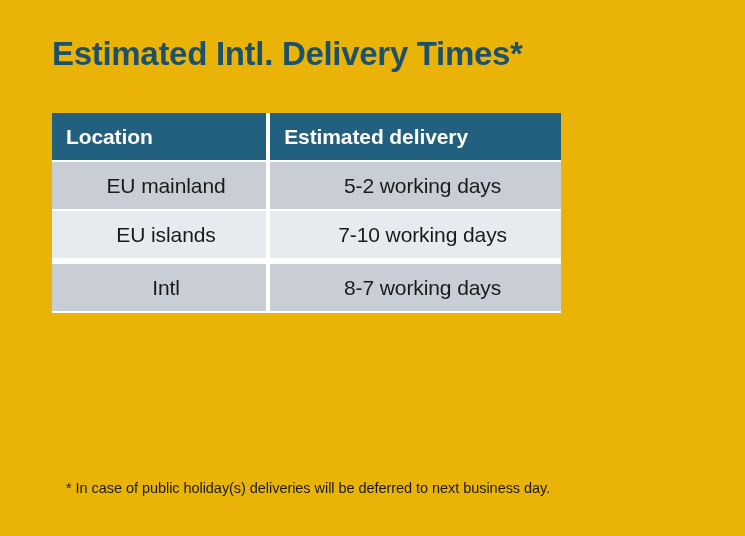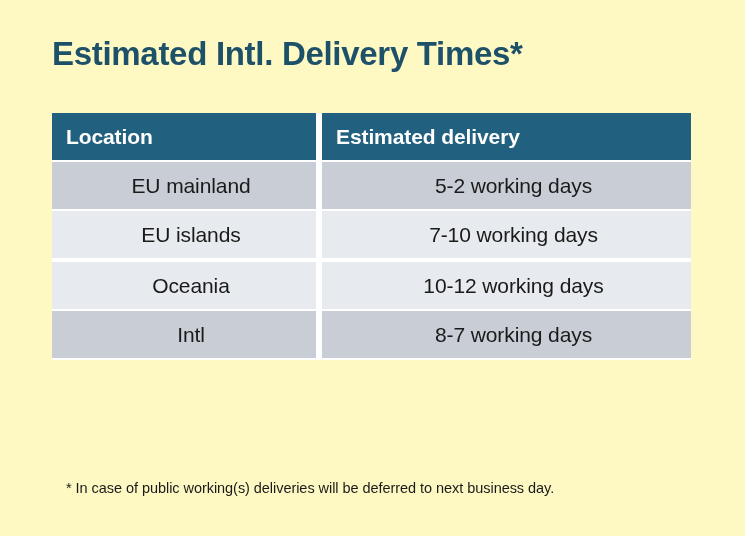--- a/index.html
+++ b/index.html
@@ -10,39 +10,39 @@
     width: 745px;
     height: 536px;
     background: #ffffff;
     font-family: "Liberation Sans", sans-serif;
     overflow: hidden;
   }
   .page {
     position: relative;
     width: 745px;
     height: 536px;
-    background: #fef9c3;
+    background: #eab308;
     box-sizing: border-box;
   }
   .page-title {
     position: absolute;
     left: 52px;
     top: 36px;
     font-size: 33px;
     font-weight: 700;
     letter-spacing: -0.3px;
     color: #1d5069;
     line-height: 1.1;
     white-space: nowrap;
   }
   .delivery-table {
     position: absolute;
     left: 52px;
     top: 113px;
-    width: 639px;
+    width: 509px;
     border-collapse: separate;
     border-spacing: 0;
   }
   .delivery-table td,
   .delivery-table th {
     padding: 0;
     margin: 0;
     text-align: center;
   }
   .table-header-row th {
@@ -136,25 +136,20 @@
         <td></td>
           <td class="col-gap"></td>
           <td></td>
       </tr>
 
       <tr class="row-gap">
         <td></td>
           <td class="col-gap"></td>
           <td></td>
       </tr>
-      <tr class="data-row shade-light">
-        <td class="cell">Oceania</td>
-        <td class="col-gap"></td>
-        <td class="cell">10-12 working days</td>
-      </tr>
 
       <tr class="row-gap">
         <td></td>
           <td class="col-gap"></td>
           <td></td>
       </tr>
       <tr class="data-row shade-dark">
         <td class="cell">Intl</td>
         <td class="col-gap"></td>
         <td class="cell">8-7 working days</td>
@@ -162,15 +157,15 @@
 
       <tr class="row-gap">
         <td></td>
           <td class="col-gap"></td>
           <td></td>
       </tr>
 
     </tbody>
   </table>
 
-  <div class="footnote">* In case of public working(s) deliveries will be deferred to next business day.</div>
+  <div class="footnote">* In case of public holiday(s) deliveries will be deferred to next business day.</div>
 
 </div>
 
 </body></html>

